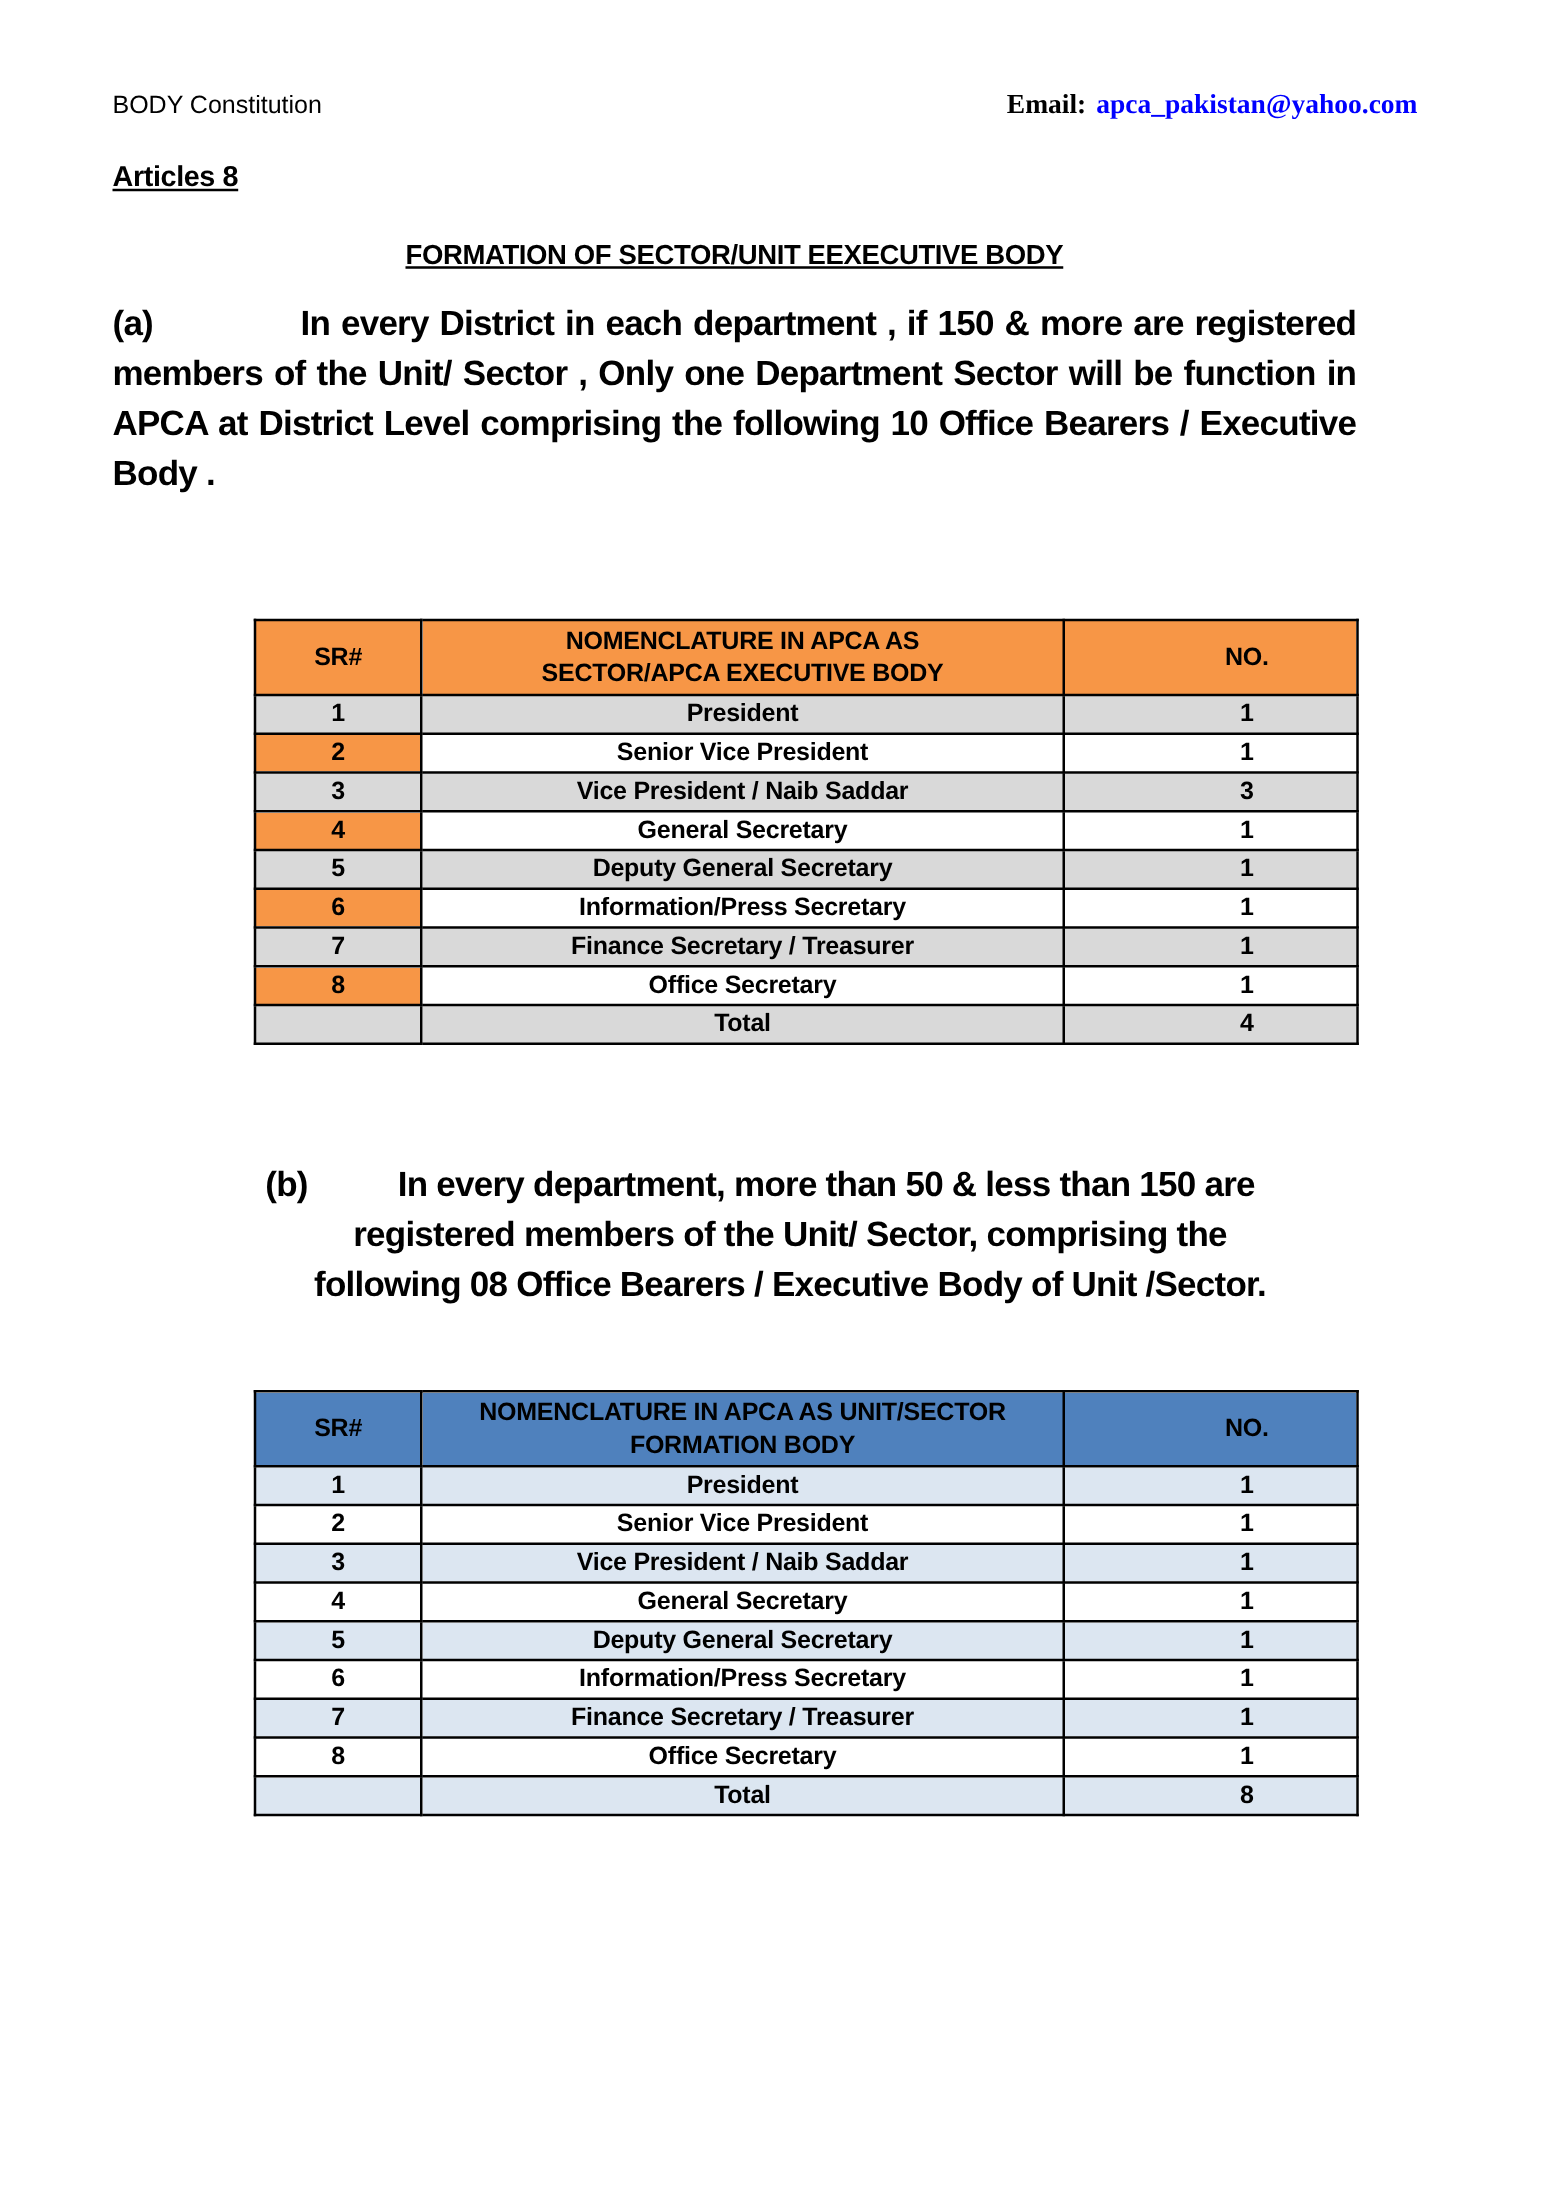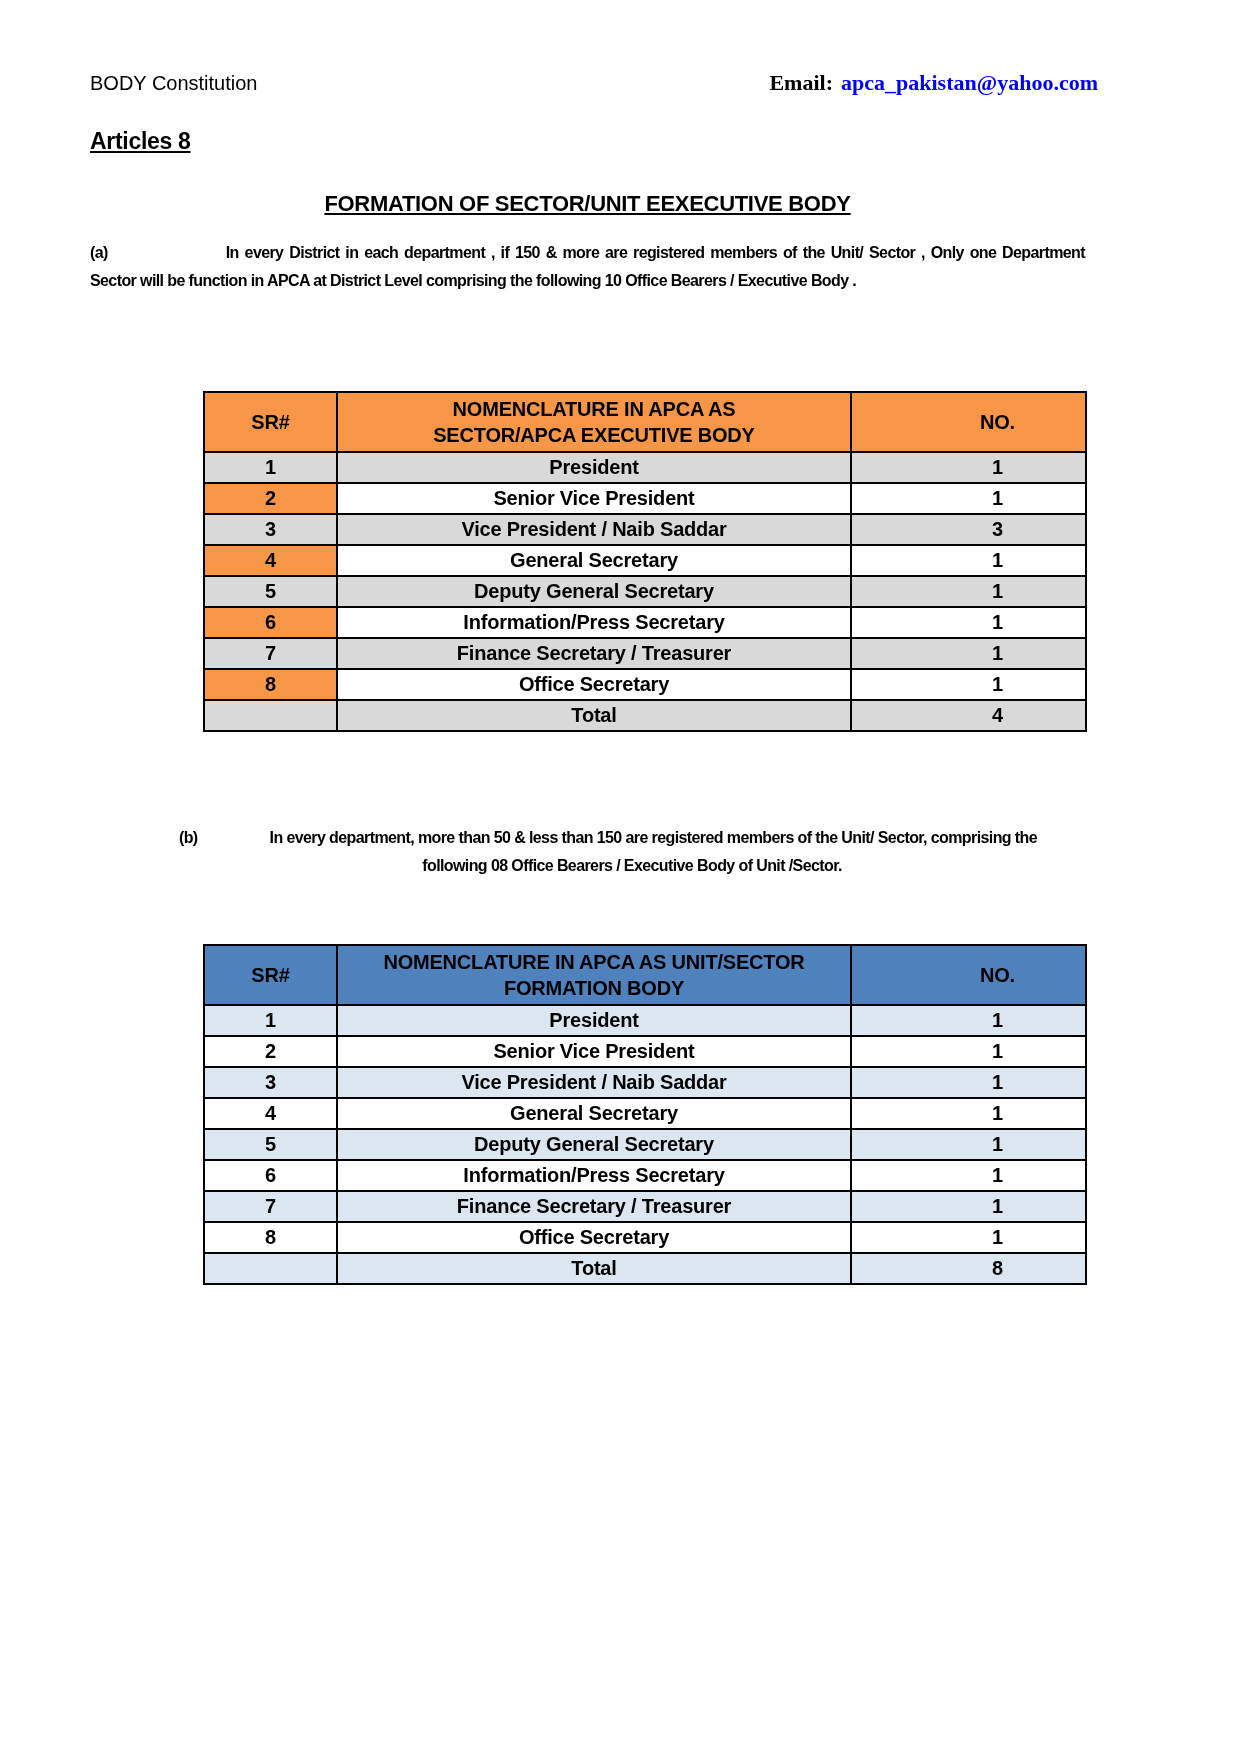--- a/index.html
+++ b/index.html
@@ -10,37 +10,37 @@
   .page { padding:0 90px; }
 
   
   .doc-header {
     display:flex; justify-content:space-between; align-items:baseline;
     padding-top:70px;
   }
   .doc-header .left { font-size:20px; font-weight:400; }
   .email-block {
     font-family:"Liberation Serif", serif; font-weight:bold; font-size:22px;
-    margin-right:52px;
+    margin-right:16px;
   }
   .email-addr { color:var(--email-color); text-decoration:none; margin-left:8px; cursor:pointer; }
 
   
   .articles {
     margin:32px 0 0 0; font-size:23px; font-weight:bold;
     text-decoration:underline; letter-spacing:-0.3px;
   }
   .sec-title {
     margin:36px 0 0 0; width:995px; text-align:center;
     font-size:22px; font-weight:bold; text-decoration:underline; letter-spacing:-0.3px;
   }
 
   
   .para {
-    font-size:16px; font-weight:bold; line-height:28px;
+    font-size:28px; font-weight:bold; line-height:40px;
     letter-spacing:-0.6px; margin:0;
   }
   .para .tab { display:inline-block; }
   .para-a { margin-top:22px; width:995px; text-align:justify; }
   .para-a .tab { width:118px; }
   .para-b {
     margin-top:92px; box-sizing:border-box; width:952px;
     padding-left:132px; text-indent:-48px; text-align:center;
   }
   .para-b .tab { width:72px; }

